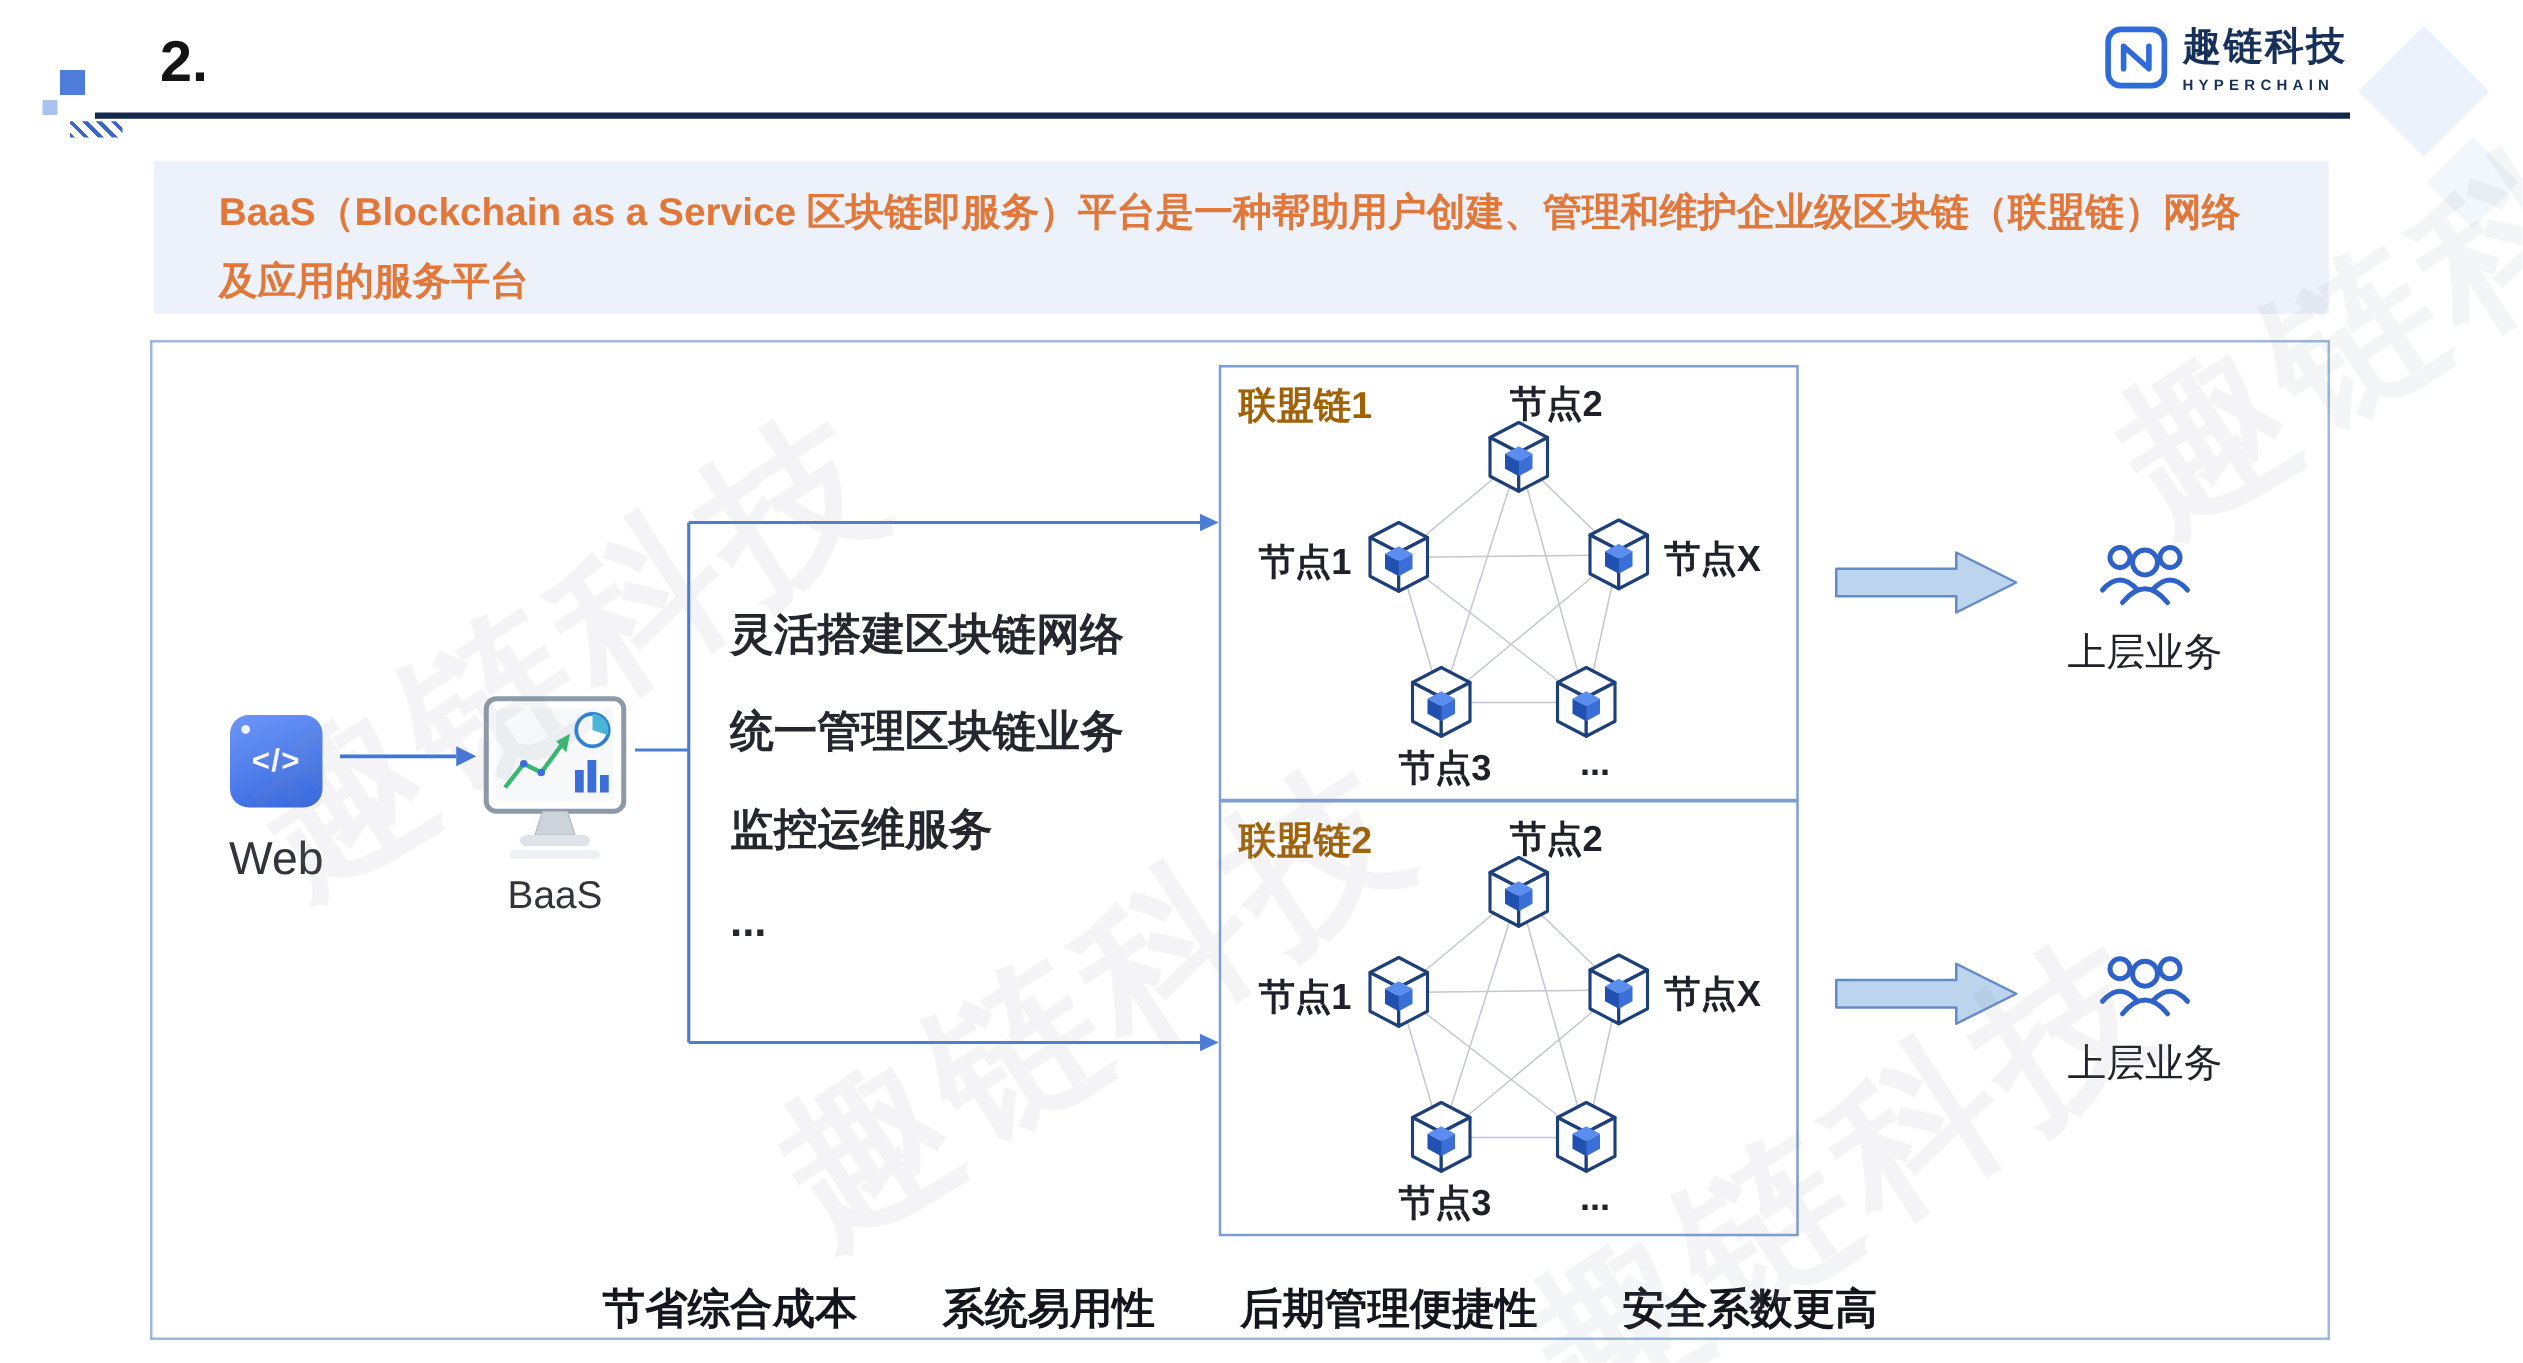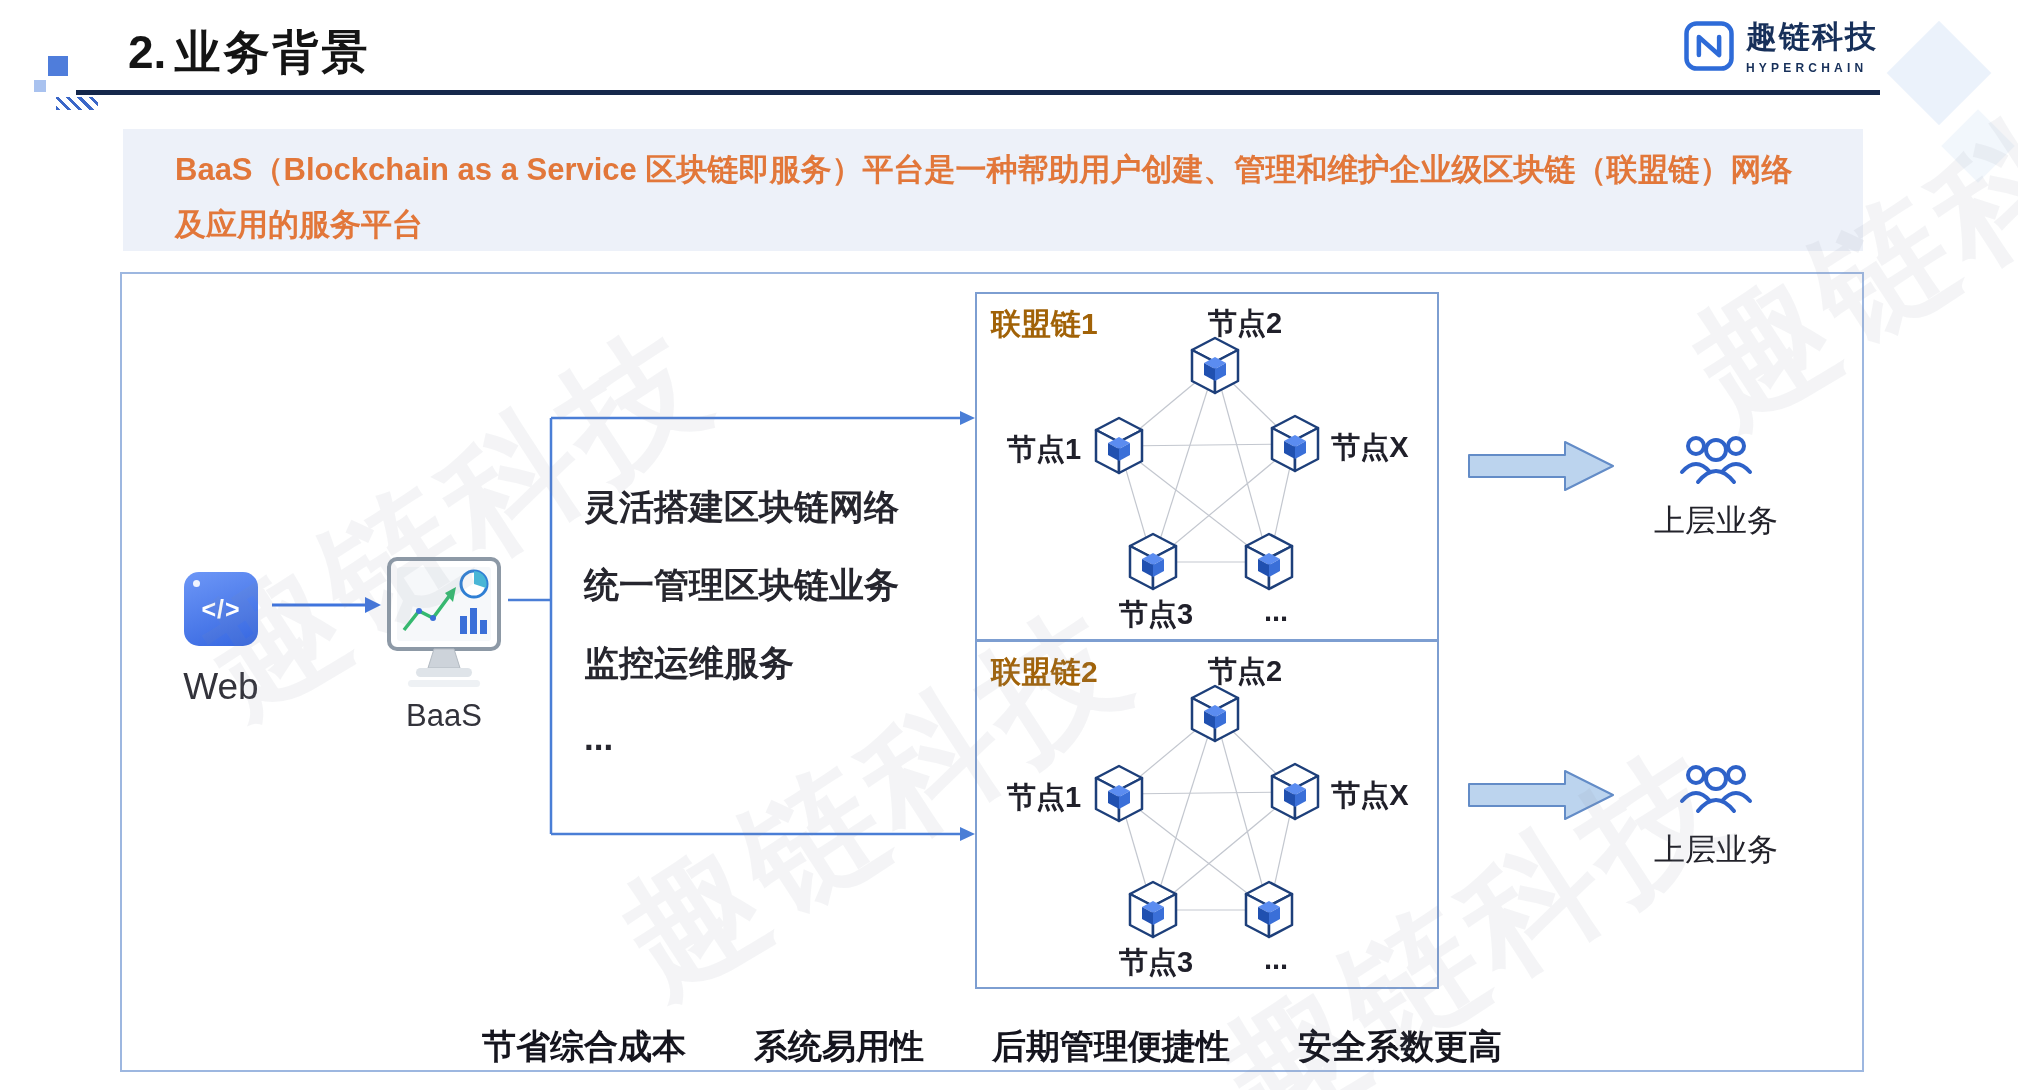--- a/index.html
+++ b/index.html
@@ -91,21 +91,20 @@
 </style>
 </head>
 <body>
 
 <div class="deco-sq1"></div>
 <div class="deco-sq2"></div>
 <div class="deco-hatch"></div>
 
 <div class="title-row">
   <span class="t-num">2.</span>
-  <span class="t-main">业务背景</span>
 </div>
 <div class="head-rule"></div>
 
 <div class="logo">
   <svg class="logo-mark" viewBox="0 0 48 48">
     <rect x="4" y="4" width="40" height="40" rx="9" fill="none" stroke="#2e6bd8" stroke-width="4"></rect>
     <path d="M15 32 V16 L33 32 V16" fill="none" stroke="#2e6bd8" stroke-width="4" stroke-linejoin="round" stroke-linecap="round"></path>
   </svg>
   <div class="logo-text">
     <div class="logo-name">趣链科技</div>

